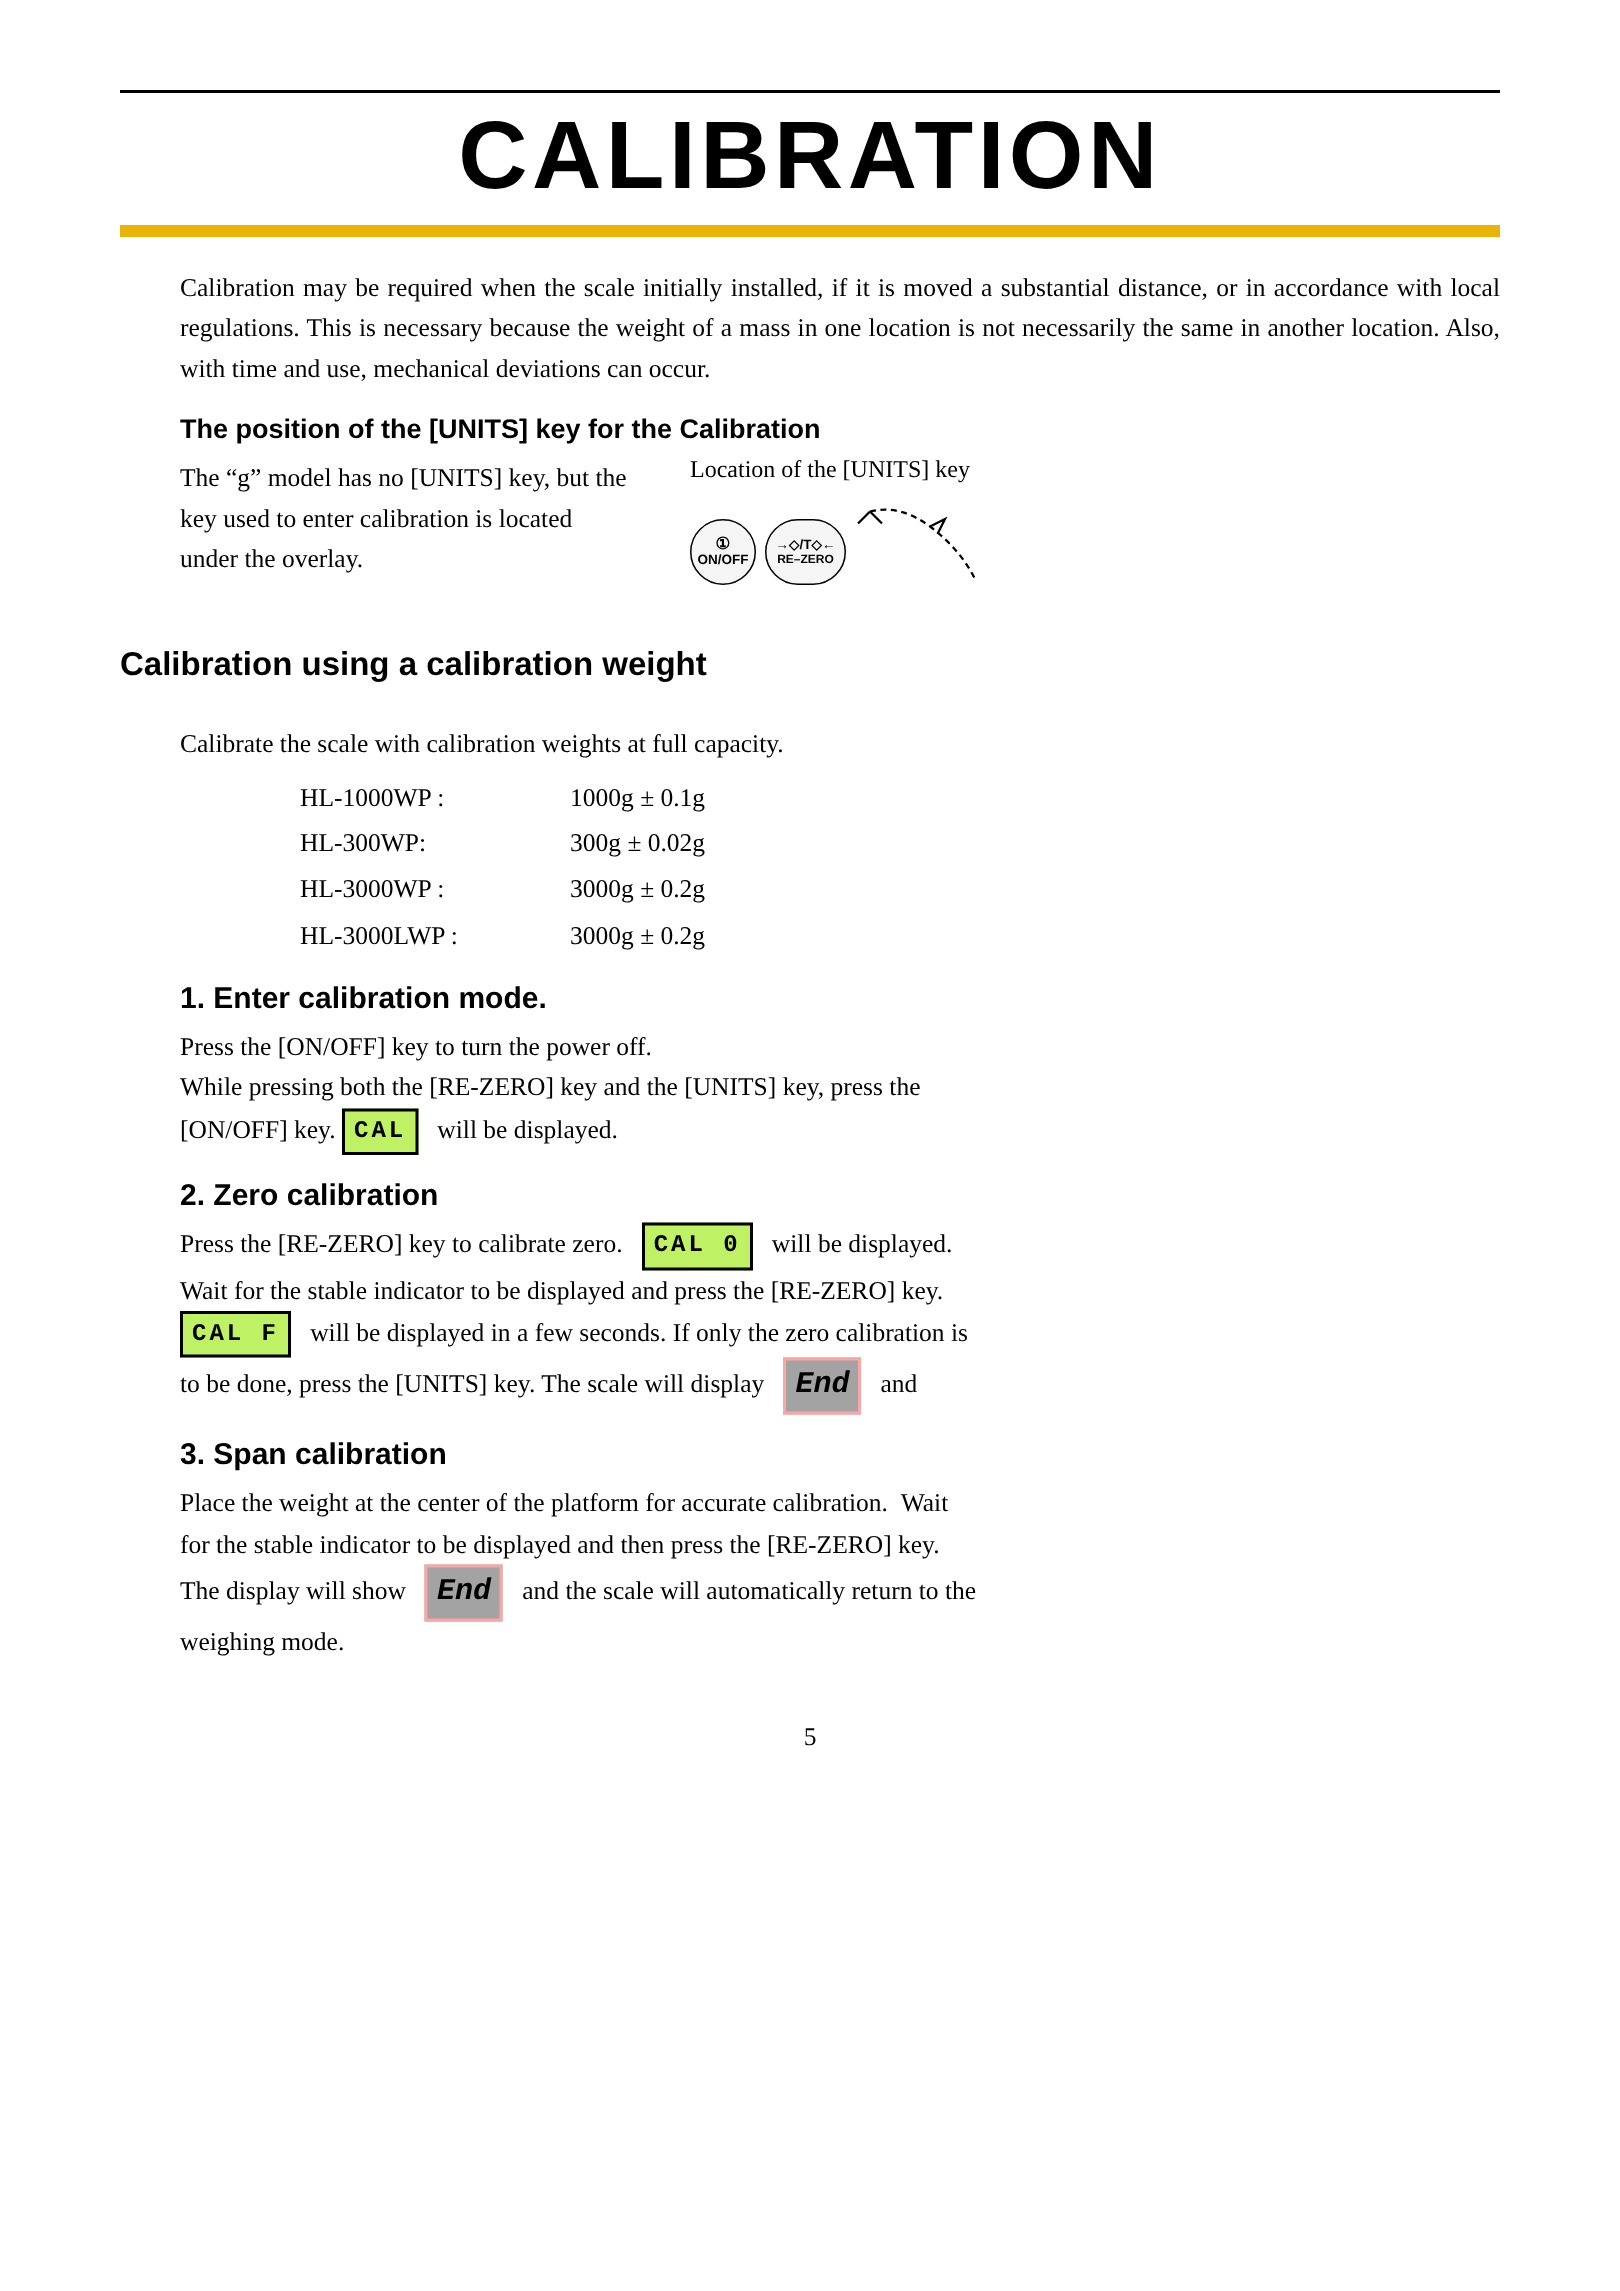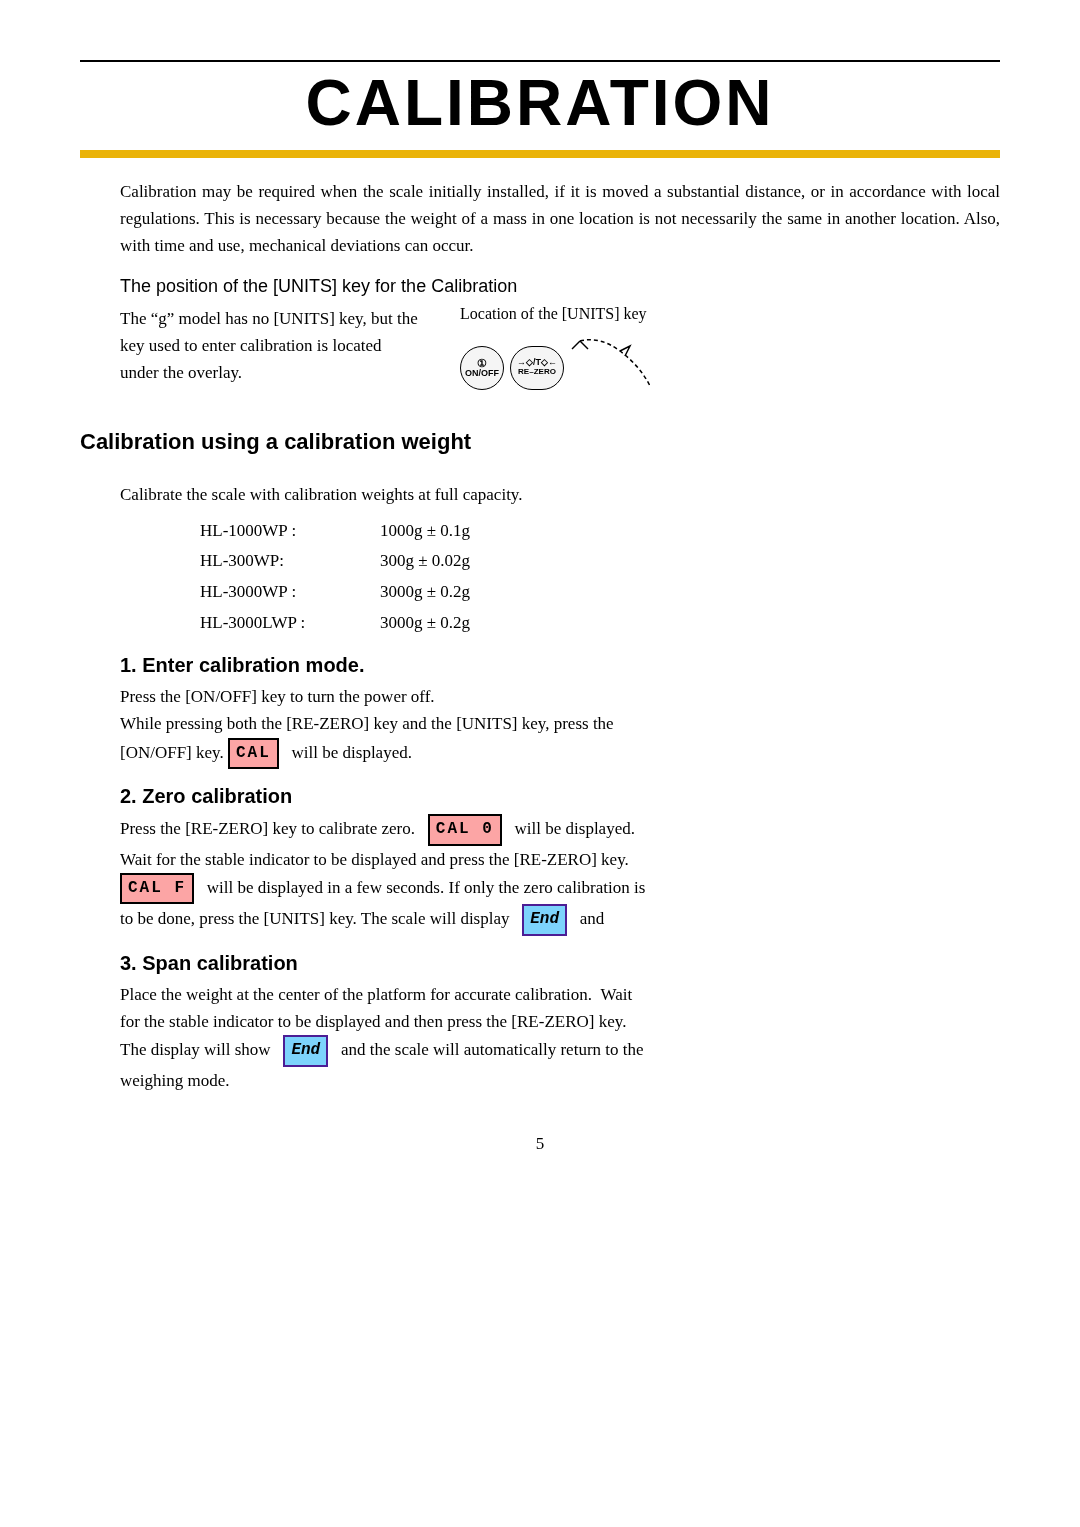--- a/index.html
+++ b/index.html
@@ -50,21 +50,21 @@
     .body-text {
       font-size: 17px;
       line-height: 1.6;
       text-align: justify;
       padding-left: 40px;
       padding-right: 0;
     }
 
     .subsection-heading {
       font-size: 18px;
-      font-weight: normal;
+      font-weight: bold;
       font-family: Arial, sans-serif;
       margin-bottom: 8px;
       margin-top: 16px;
       padding-left: 40px;
     }
 
     .units-key-section {
       display: flex;
       align-items: flex-start;
       padding-left: 40px;
@@ -145,33 +145,33 @@
       margin-bottom: 6px;
     }
 
     .display-box {
       display: inline-block;
       border: 2px solid #000;
       padding: 1px 6px;
       font-family: 'Courier New', monospace;
       font-size: 16px;
       font-weight: bold;
-      background: #fca5a5;
+      background: #bef264;
       vertical-align: middle;
       letter-spacing: 2px;
     }
 
     .end-box {
       display: inline-block;
-      border: 2px solid #4c1d95;
+      border: 2px solid #fca5a5;
       padding: 1px 6px;
       font-family: 'Courier New', monospace;
-      font-size: 16px;
-      font-weight: bold;
-      background: #7dd3fc;
+      font-size: 20px;
+      font-weight: bold;
+      background: #a3a3a3;
       vertical-align: middle;
       font-style: italic;
     }
 
     .page-number {
       text-align: center;
       font-size: 17px;
       margin-top: 40px;
     }
   </style>

